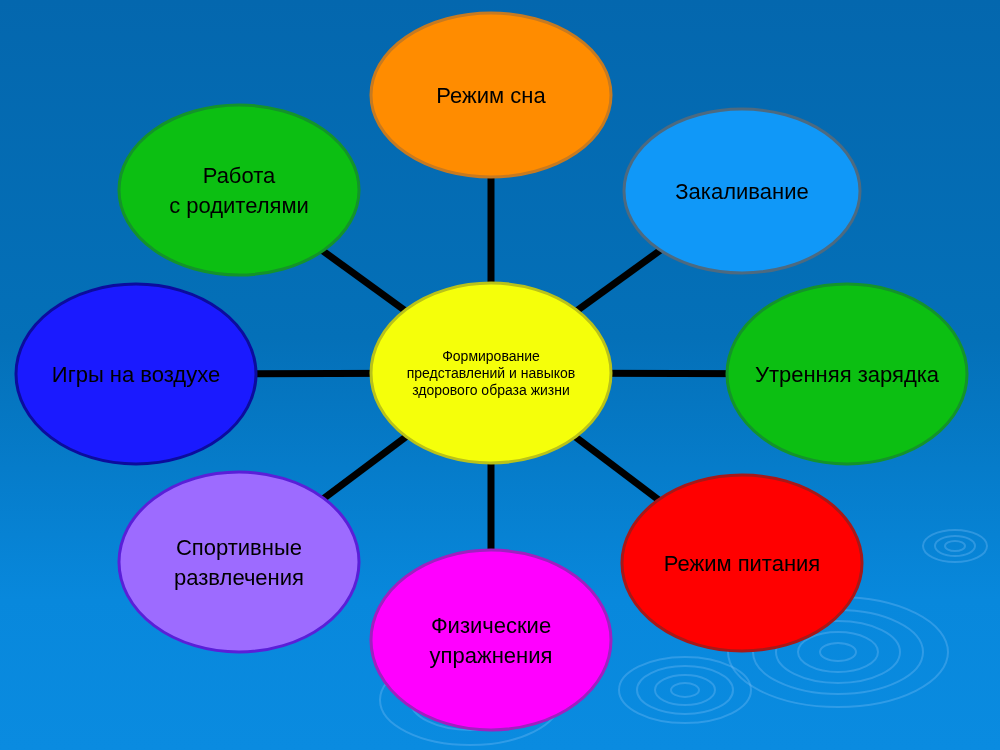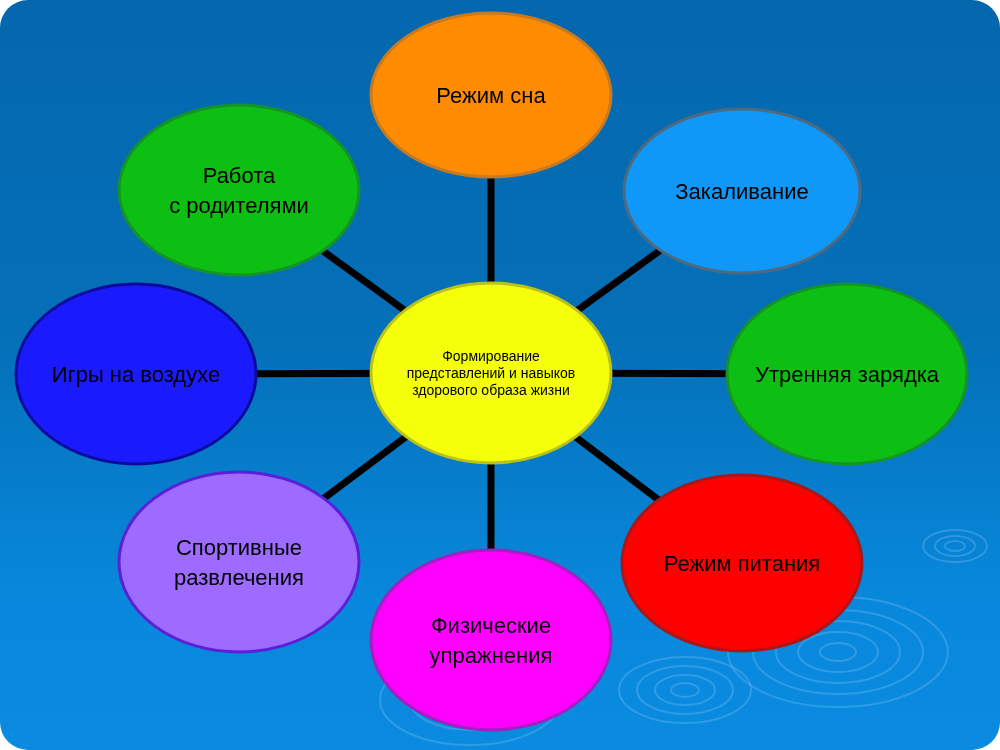--- a/index.html
+++ b/index.html
@@ -3,21 +3,20 @@
   <meta charset="utf-8">
   <style>
     html, body { margin: 0; padding: 0; }
     body {
       width: 1000px; height: 750px; overflow: hidden;
       font-family: "Liberation Sans", sans-serif;
     }
     #slide {
       position: relative; width: 1000px; height: 750px;
       background: linear-gradient(to bottom, #0467ae 0%, #0470b8 45%, #0888dc 80%, #0a8be0 100%);
-      border-radius: 28px;
     }
     svg { position: absolute; left: 0; top: 0; }
     .node-text { font-family: "Liberation Sans", sans-serif; fill: #000; }
     .ripple { fill: none; stroke: rgba(120,190,245,0.35); stroke-width: 2; }
   </style>
 </head>
 <body>
 
 <div id="slide">
   <svg id="diagram" width="1000" height="750">

